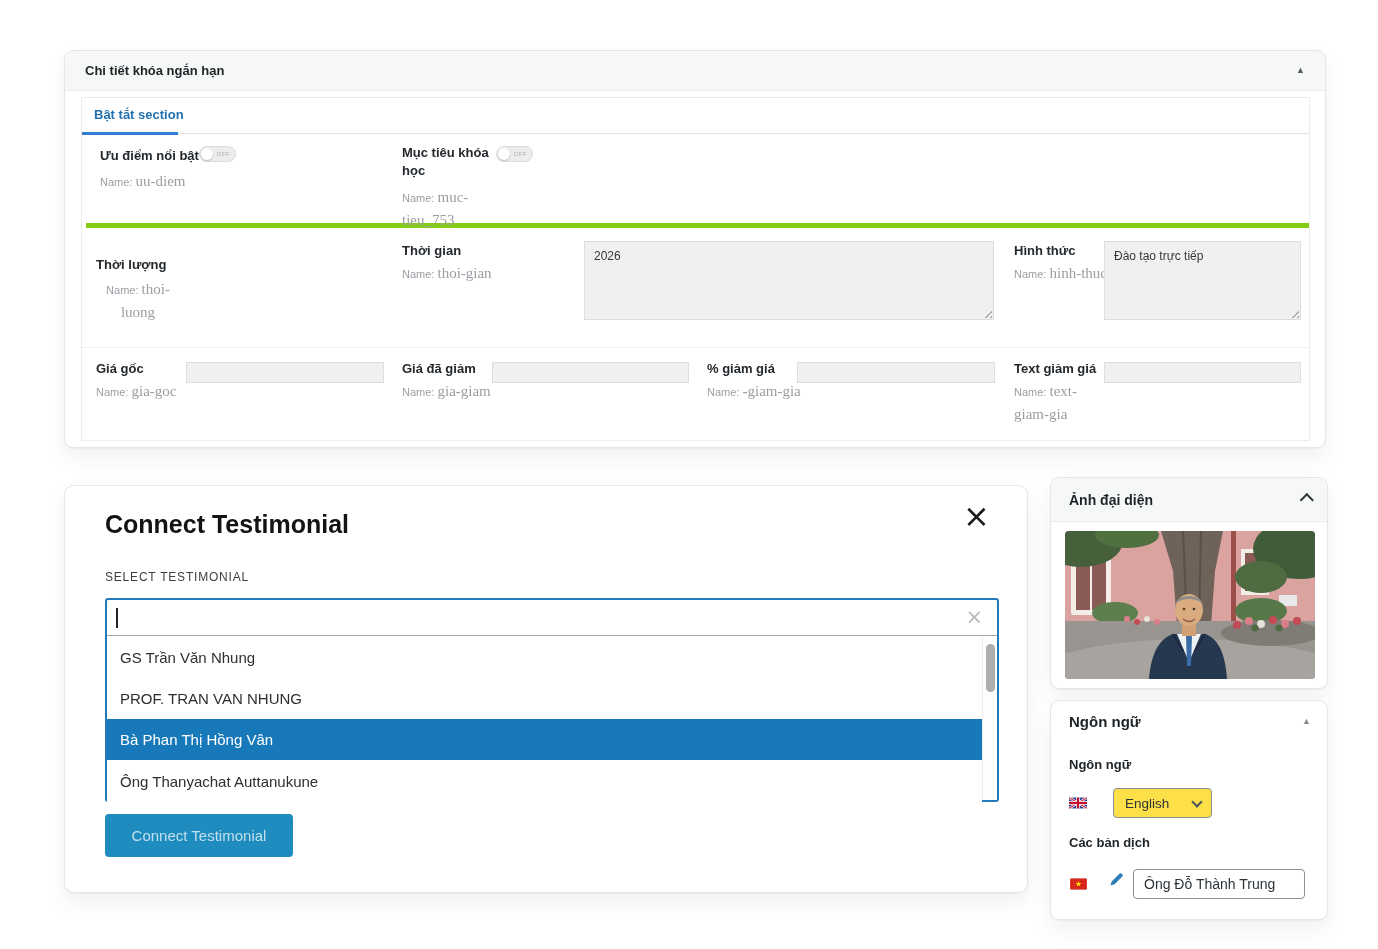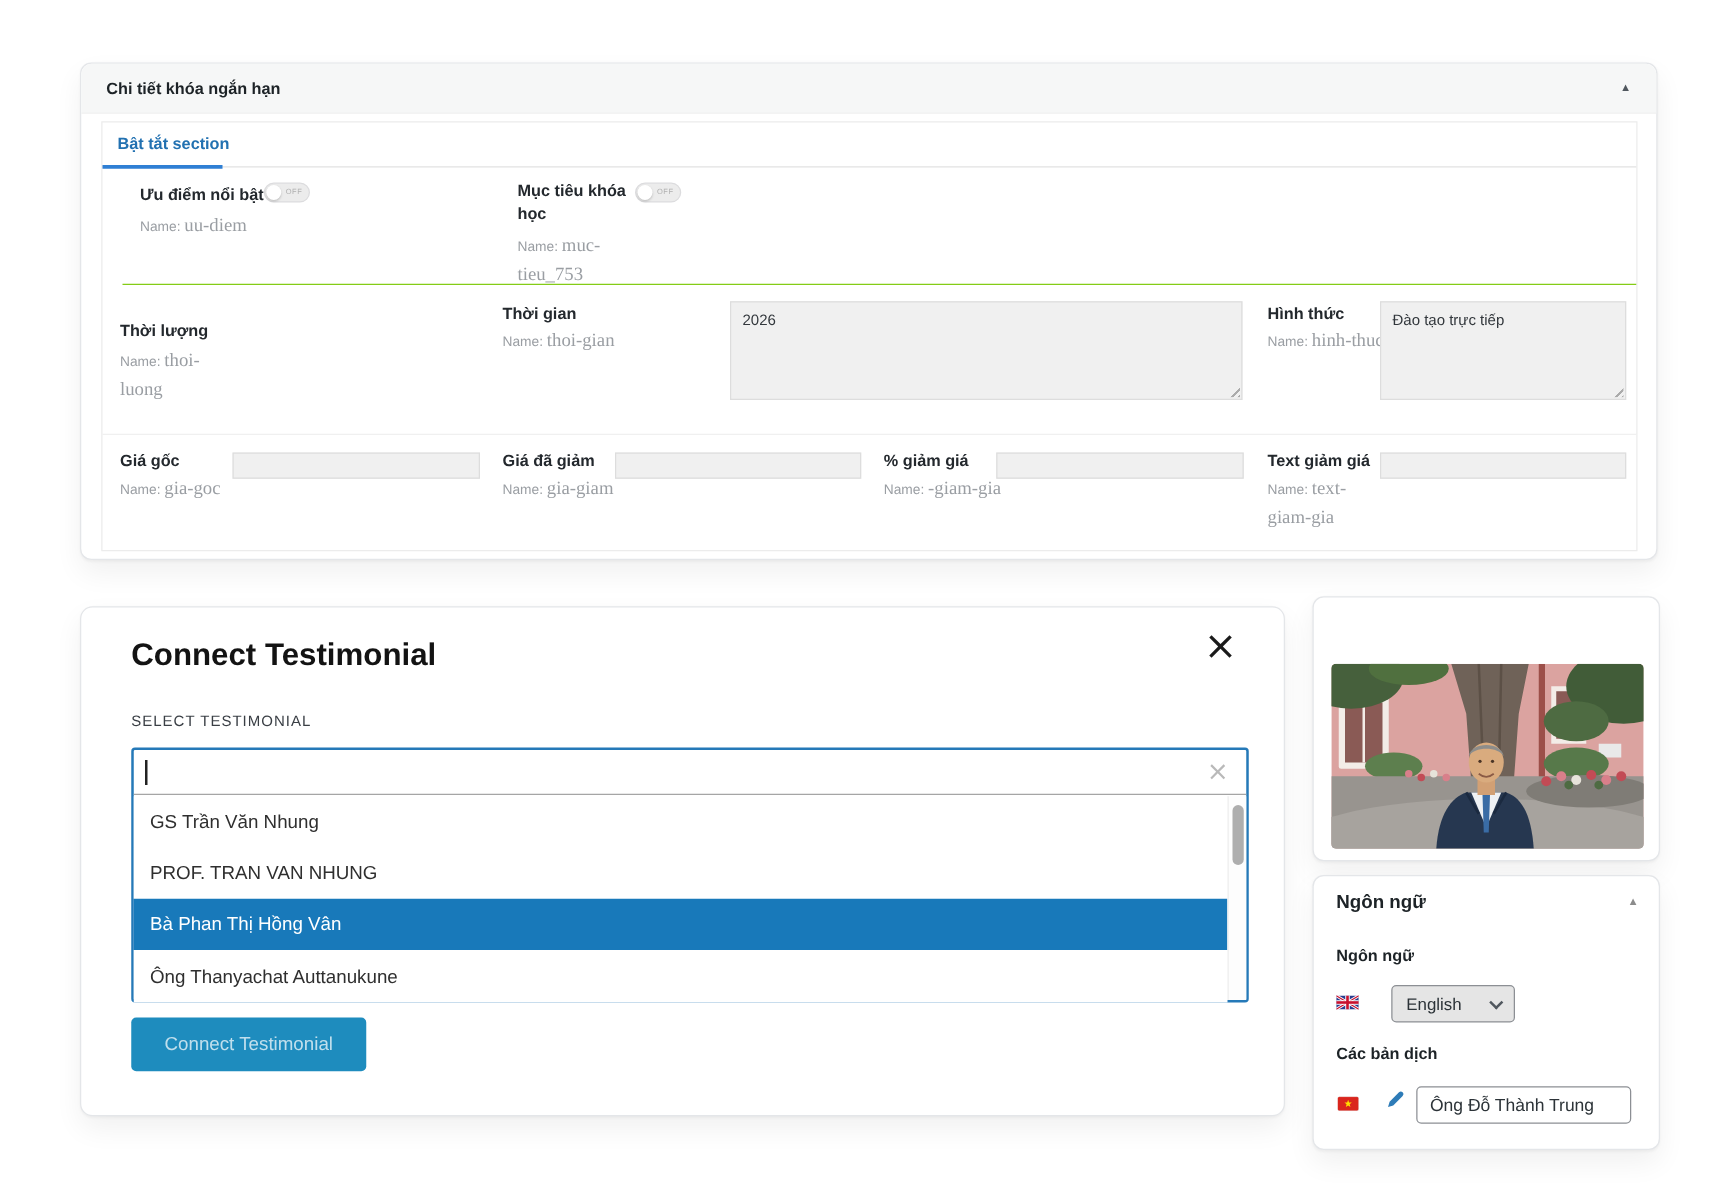--- a/index.html
+++ b/index.html
@@ -15,21 +15,21 @@
   .tri { font-size:9px; color:#50575e; line-height:1; }
 
   
   #course-panel { left:64px; top:50px; width:1262px; height:398px; }
   #course-panel .panel-header { height:40px; padding:0 20px;text-align:center; }
   #course-card { position:absolute; left:16px; top:46px; width:1229px; height:344px;
     border:1px solid #ececec; background:#fff; }
   #tabbar { position:absolute; left:0; top:0; right:0; height:36px; border-bottom:1px solid #e2e2e2; }
   #tab-bat-tat { position:absolute; left:12px; top:9px; font-size:13px; font-weight:bold; color:#2271b1; }
   #tab-underline { position:absolute; left:0; bottom:-2px; width:96px; height:3px; background:#2f7fd4; }
-  .row1 { position:absolute; left:16px; top:36px; right:0; height:94px; border-bottom:1px solid #84cc16; }
+  .row1 { position:absolute; left:4px; top:36px; right:0; height:94px; border-bottom:5px solid #84cc16; }
   .row2 { position:absolute; left:0; top:130px; right:0; height:120px; border-bottom:1px solid #f0f0f0; }
   .row3 { position:absolute; left:0; top:250px; right:0; height:94px; }
   .f-label { position:absolute; font-size:13px; font-weight:bold; color:#23282d; line-height:1.35; }
   .f-name { position:absolute; font-size:11px; color:#9a9ea3; line-height:1.5; }
   .f-name .mono { font-family:Liberation Serif, serif; font-size:15px; }
   .toggle { position:absolute; width:37px; height:16px; background:#ececec; border:1px solid #dcdcde;
     border-radius:999px; }
   .toggle .knob { position:absolute; left:1px; top:1px; width:12px; height:12px; background:#fff;
     border-radius:50%; box-shadow:0 1px 2px rgba(0,0,0,.2); }
   .toggle .off { position:absolute; right:5px; top:4px; font-size:6px; color:#b0b0b0; letter-spacing:.5px; }
@@ -74,21 +74,21 @@
     transform:rotate(-45deg) translate(2px,2px); display:inline-block; }
   #avatar-photo { position:absolute; left:14px; top:53px; width:250px; height:148px; border-radius:4px;
     overflow:hidden; }
 
   #lang-panel { left:1050px; top:700px; width:278px; height:220px; }
   #lang-title { position:absolute; left:18px; top:12px; font-size:15px; font-weight:bold; color:#1d2327; }
   #lang-collapse { position:absolute; right:16px; top:16px; font-size:9px; color:#8c8c8c; }
   #lang-label { position:absolute; left:18px; top:56px; font-size:13px; font-weight:bold; color:#1d2327; }
   #uk-flag { position:absolute; left:18px; top:94px; }
   #lang-select { position:absolute; left:62px; top:87px; width:99px; height:30px;
-    border:1px solid #8c8f94; border-radius:4px; background:#e5e5e5; cursor:pointer; }
+    border:1px solid #8c8f94; border-radius:4px; background:#fde047; cursor:pointer; }
   #lang-select .val { position:absolute; left:11px; top:7px; font-size:13.5px; color:#2c3338; }
   #lang-select .chev-down { position:absolute; right:10px; top:9px; width:8px; height:8px;
     border-top:2px solid #50575e; border-right:2px solid #50575e; transform:rotate(135deg); }
   #trans-label { position:absolute; left:18px; top:134px; font-size:13px; font-weight:bold; color:#1d2327; }
   #vn-flag { position:absolute; left:19px; top:175px; }
   #pencil { position:absolute; left:56px; top:170px; cursor:pointer; }
   #trans-input { position:absolute; left:82px; top:168px; width:172px; height:30px;
     border:1px solid #8c8f94; border-radius:4px; font-size:14px; color:#2c3338; padding:0 10px;
     font-family:"Liberation Sans", sans-serif; outline:none; }
 </style>
@@ -124,21 +124,21 @@
         <span class="off">OFF</span>
       </span>
       <span class="f-name" style="left:316px; top:52px; width:100px;">
         <span>Name:</span>
         <span class="mono">muc-tieu_753</span>
       </span>
     </div>
 
     <div class="row2">
       <span class="f-label" style="left:14px; top:28px;">Thời lượng</span>
-      <span class="f-name" style="left:14px; top:50px; width:84px;">
+      <span class="f-name" style="left:14px; top:50px; width:84px;text-align:center;">
         <span>Name:</span>
         <span class="mono">thoi-luong</span>
       </span>
 
       <span class="f-label" style="left:320px; top:14px;">Thời gian</span>
       <span class="f-name" style="left:320px; top:34px; width:160px;">
         <span>Name:</span>
         <span class="mono">thoi-gian</span>
       </span>
       <span class="ta-wrap" style="left:502px; top:13px; width:410px; height:79px;">
@@ -204,20 +204,24 @@
     <div class="dd-option" style="top:160px; height:42px;">Ông Thanyachat Auttanukune</div>
     <div id="dd-scroll">
       <div id="dd-thumb"></div>
     </div>
   </div>
 
   <button id="connect-btn">Connect Testimonial</button>
 </div>
 
 <div class="panel" id="avatar-panel">
+  <div class="panel-header">
+    <span class="panel-title">Ảnh đại diện</span>
+    <span class="chev-up"></span>
+  </div>
   <div id="avatar-photo">
     <svg viewBox="0 0 250 148" width="250" height="148">
       <rect width="250" height="148" fill="#dba3a0"></rect>
 
       <rect x="6" y="26" width="40" height="58" rx="2" fill="#f3ece7"></rect>
       <rect x="11" y="31" width="30" height="48" fill="#8a5a55"></rect>
       <rect x="25" y="31" width="2" height="48" fill="#f3ece7"></rect>
       <rect x="176" y="18" width="28" height="46" fill="#f3ece7"></rect>
       <rect x="180" y="22" width="20" height="38" fill="#8a5a55"></rect>
       <rect x="228" y="12" width="22" height="34" fill="#f3ece7"></rect>

